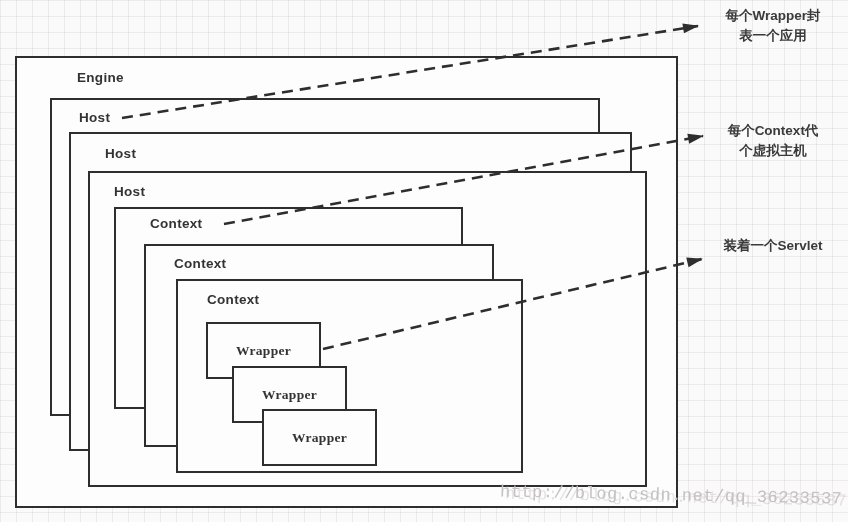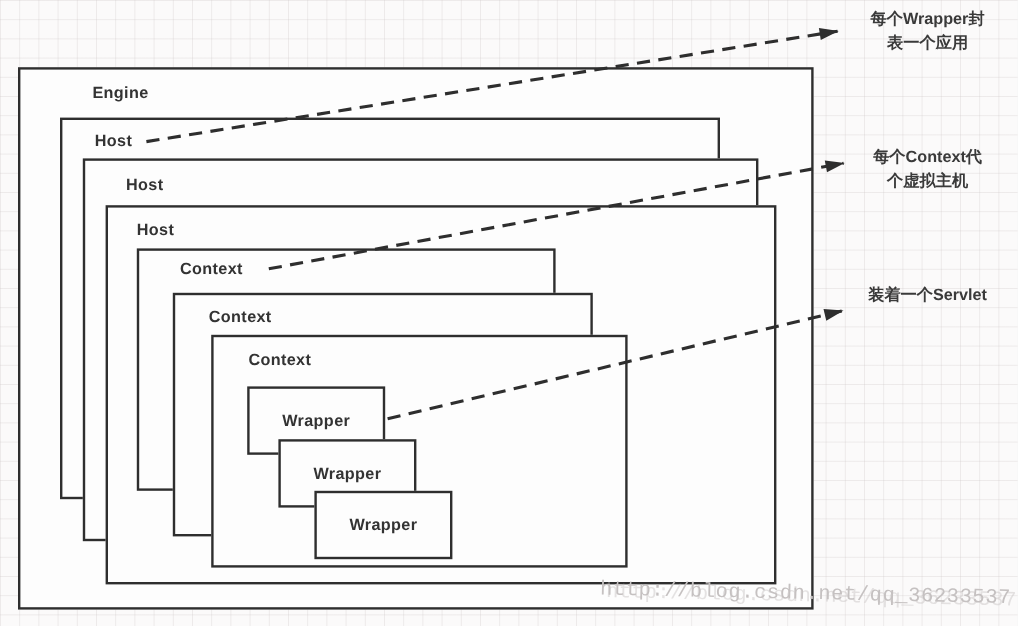--- a/index.html
+++ b/index.html
@@ -52,20 +52,21 @@
 
   .engine   .lbl{left:38px;top:12px;padding-left:22px;}
   .host1    .lbl{left:27px;top:10px;}
   .host2    .lbl{left:34px;top:12px;}
   .host3    .lbl{left:24px;top:11px;}
   .context1 .lbl{left:34px;top:7px;}
   .context2 .lbl{left:28px;top:10px;}
   .context3 .lbl{left:29px;top:11px;}
   .wrapper1 .lbl,.wrapper2 .lbl,.wrapper3 .lbl{
     position:static;
+    font-family:Liberation Serif, serif;
   }
   .wrapperbox{
     display:flex;align-items:center;justify-content:center;
   }
 
   .arrows{
     position:absolute;left:0;top:0;z-index:30;
     pointer-events:none;
   }
 

